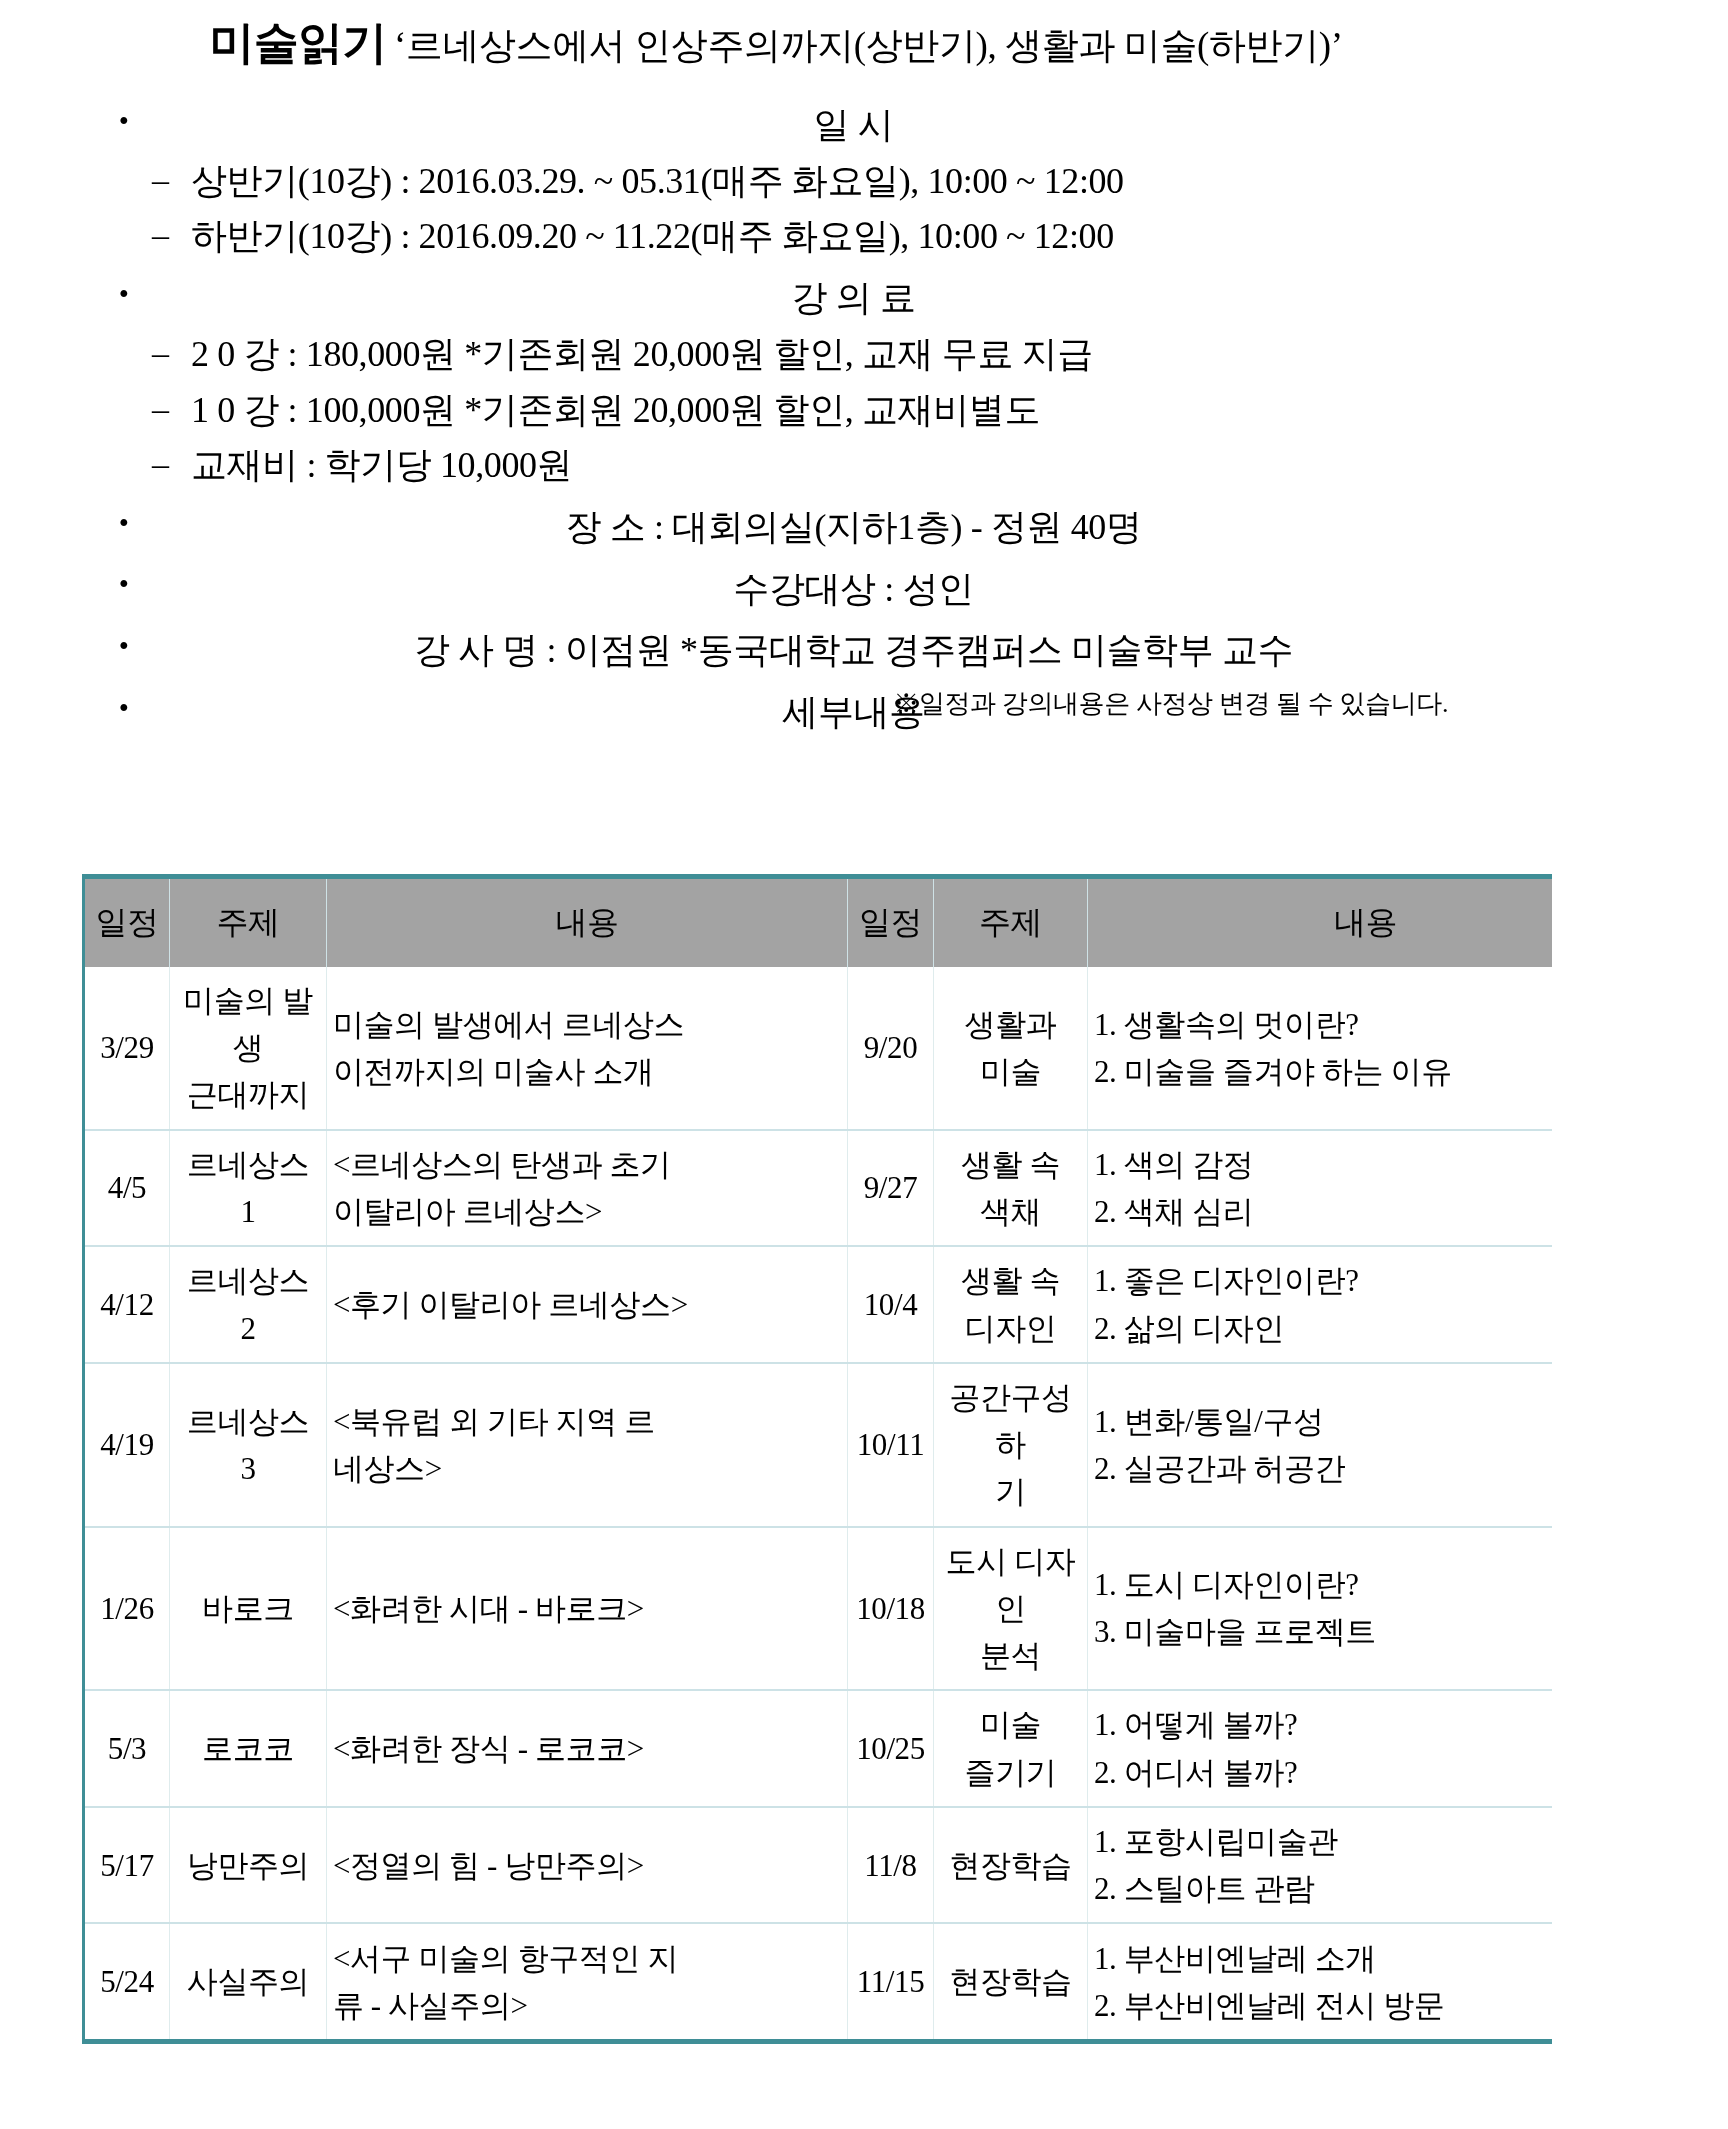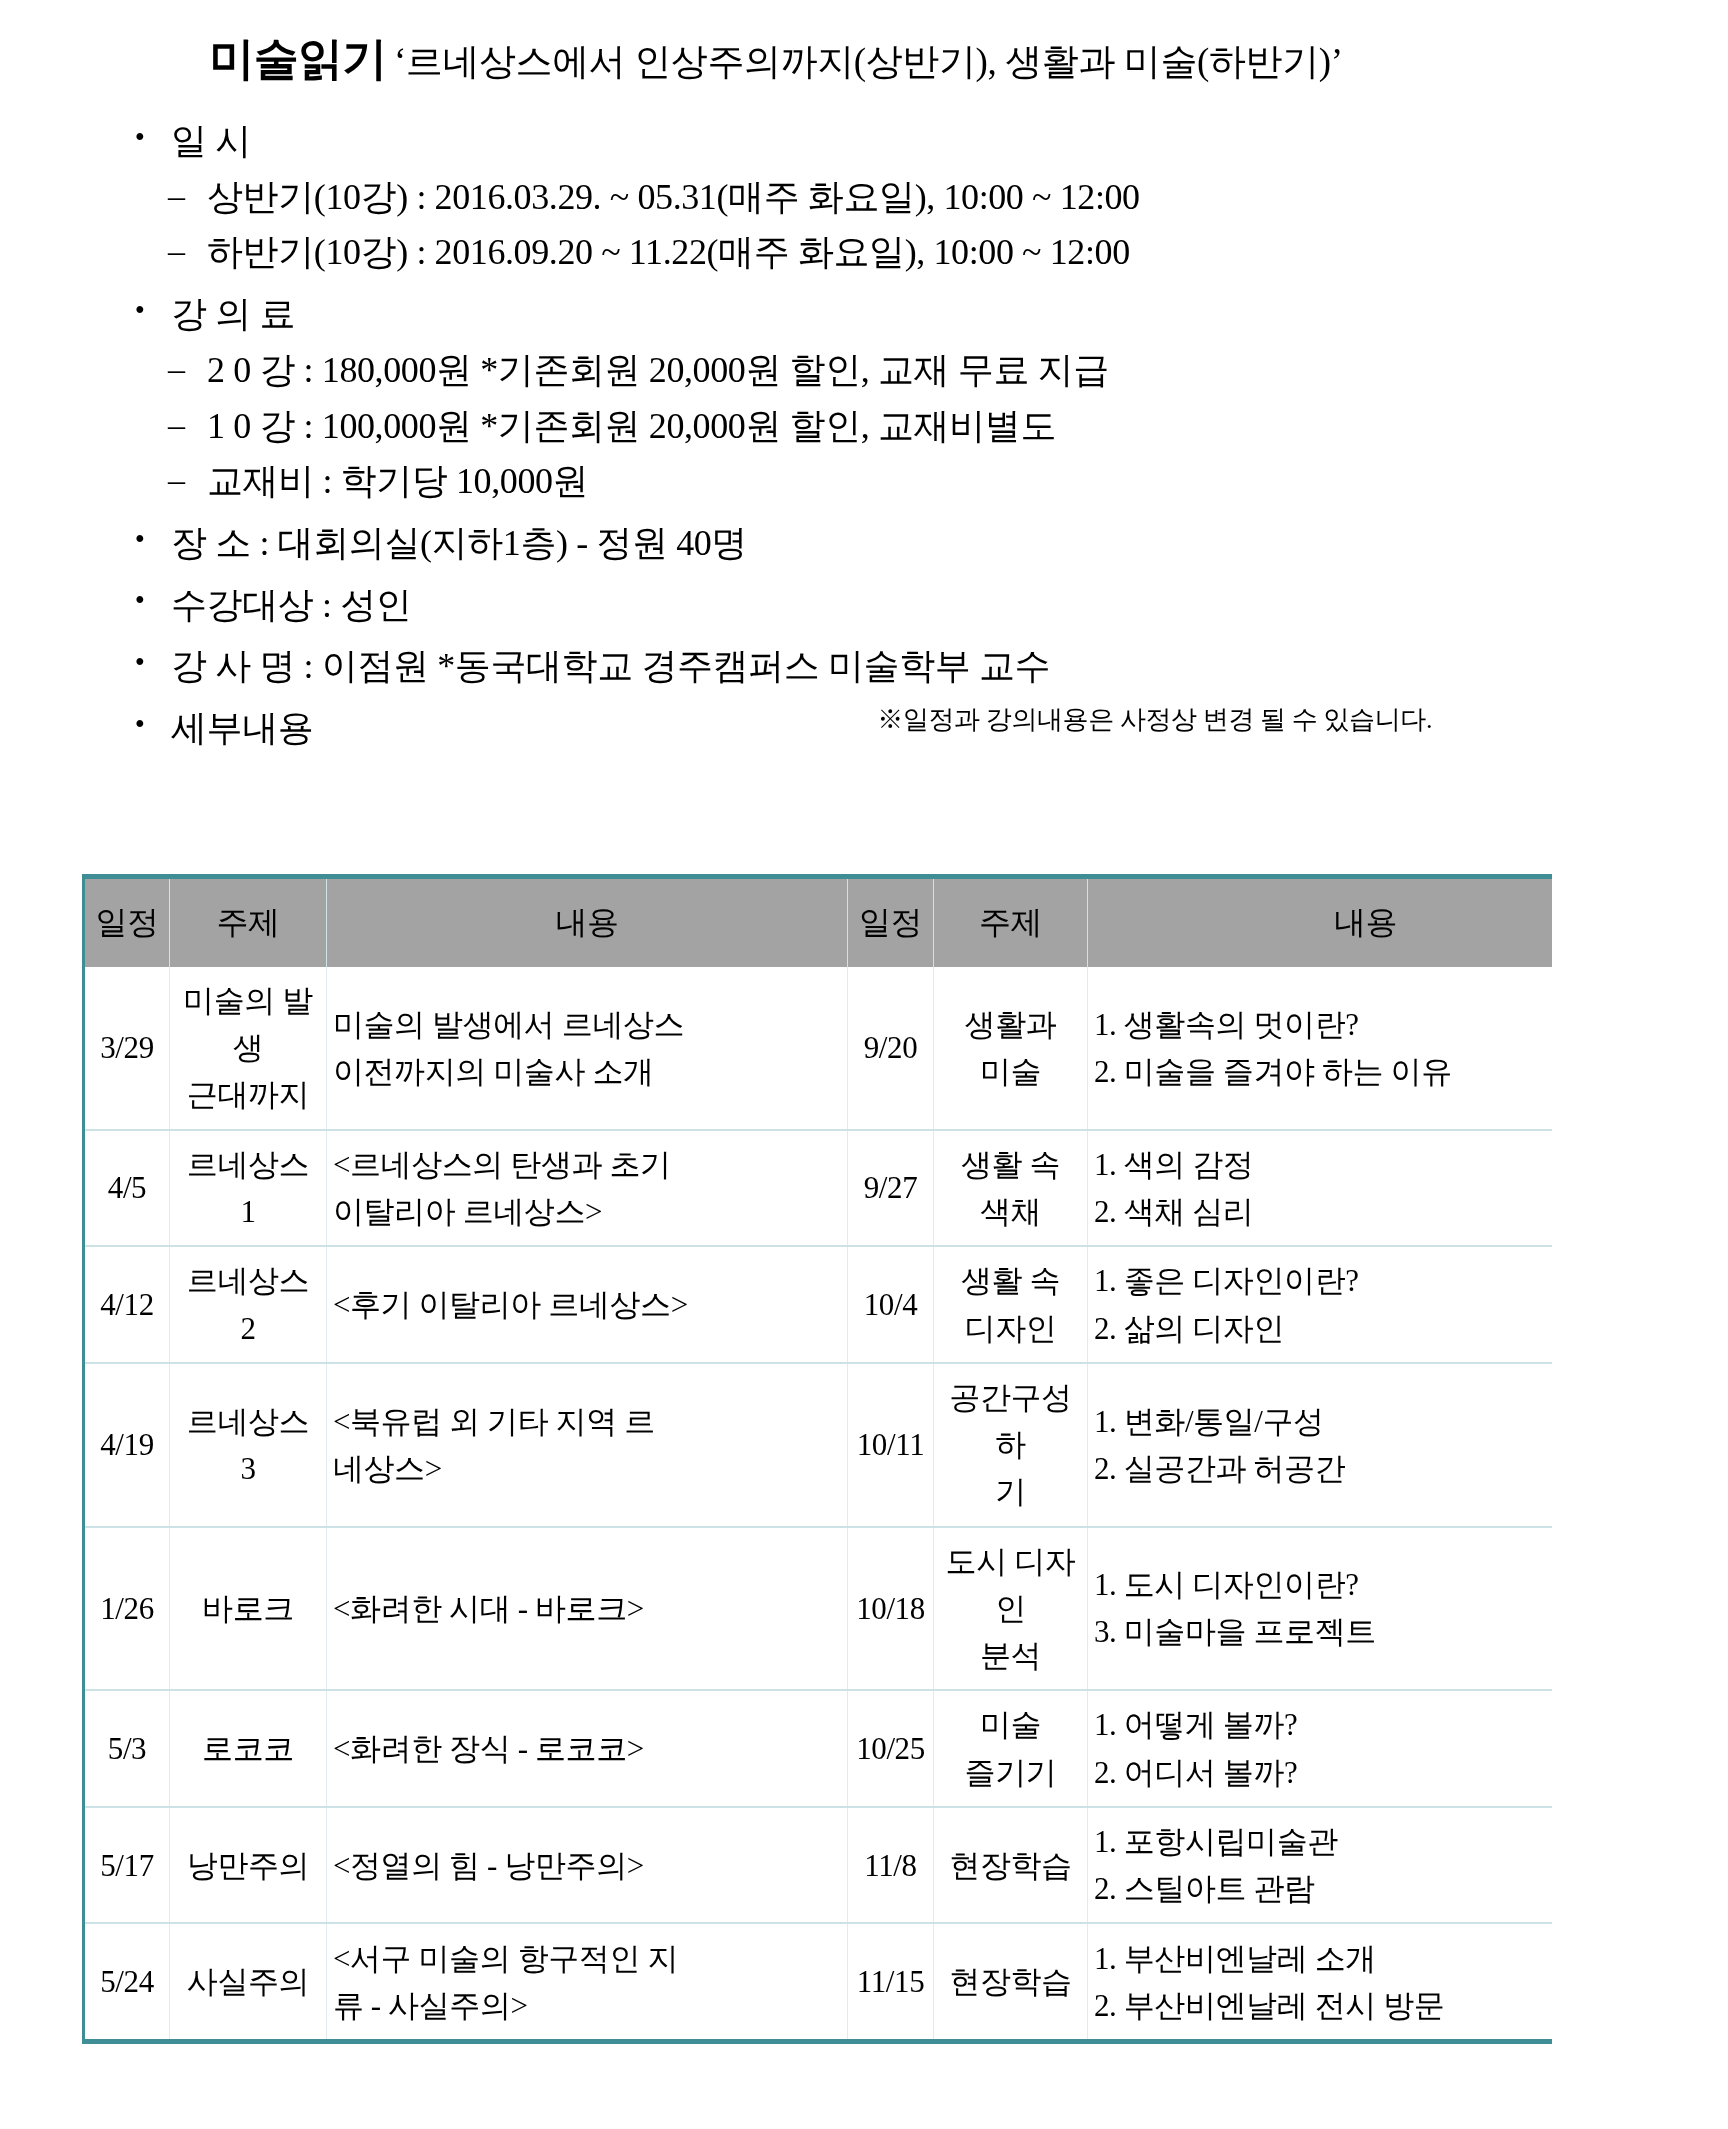--- a/index.html
+++ b/index.html
@@ -13,21 +13,21 @@
     height: 2129px;
     font-family: "Liberation Serif", "DejaVu Serif", serif;
     color: #000000;
     -webkit-font-smoothing: antialiased;
   }
   .page {
     position: relative;
     width: 1552px;
     height: 2129px;
     box-sizing: border-box;
-    padding: 16px;
+    padding: 0;
     overflow: hidden;
   }
 
   
   .title-block {
     text-align: center;
     padding-top: 13px;
     white-space: nowrap;
   }
   .title-main {
@@ -54,20 +54,21 @@
   .info-row {
     position: relative;
     font-size: 36px;
     line-height: 1.02;
     white-space: nowrap;
     letter-spacing: -0.4px;
   }
   .lvl1 {
     padding-left: 45px;
     margin-top: 25px;
+    text-align: center;
   }
   .lvl1:first-child { margin-top: 34px; }
   .lvl1::before {
     content: "\2022";
     position: absolute;
     left: 8.8px;
     top: -1.5px;
     font-size: 29px;
     line-height: 1.1;
   }

